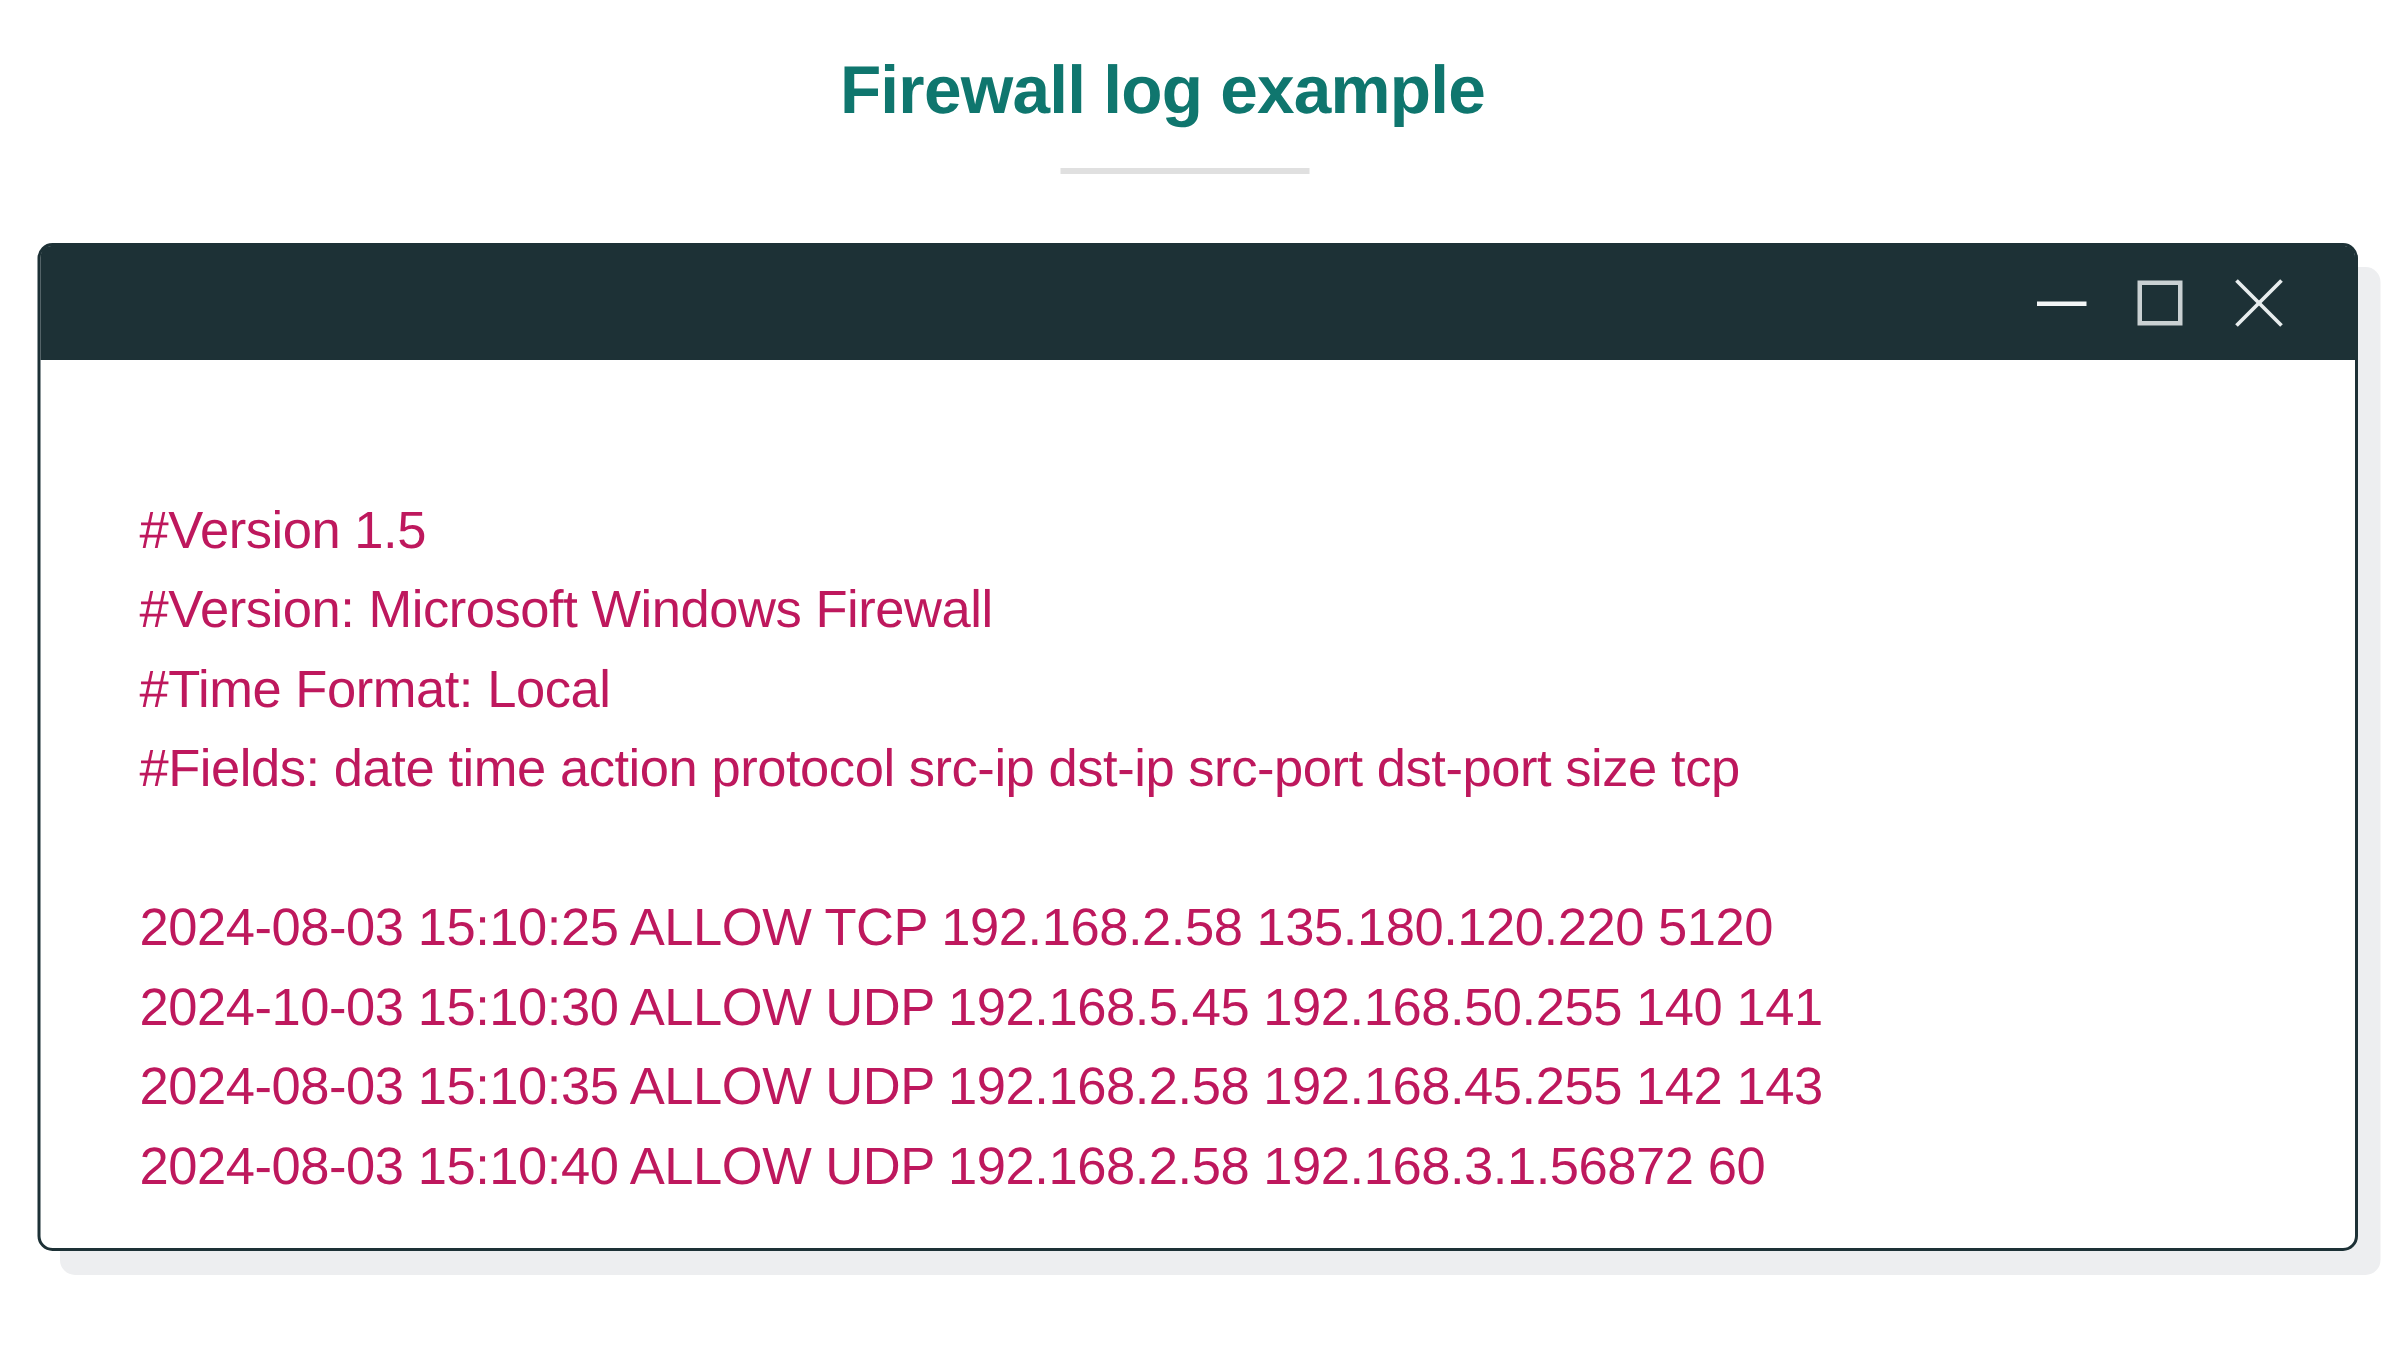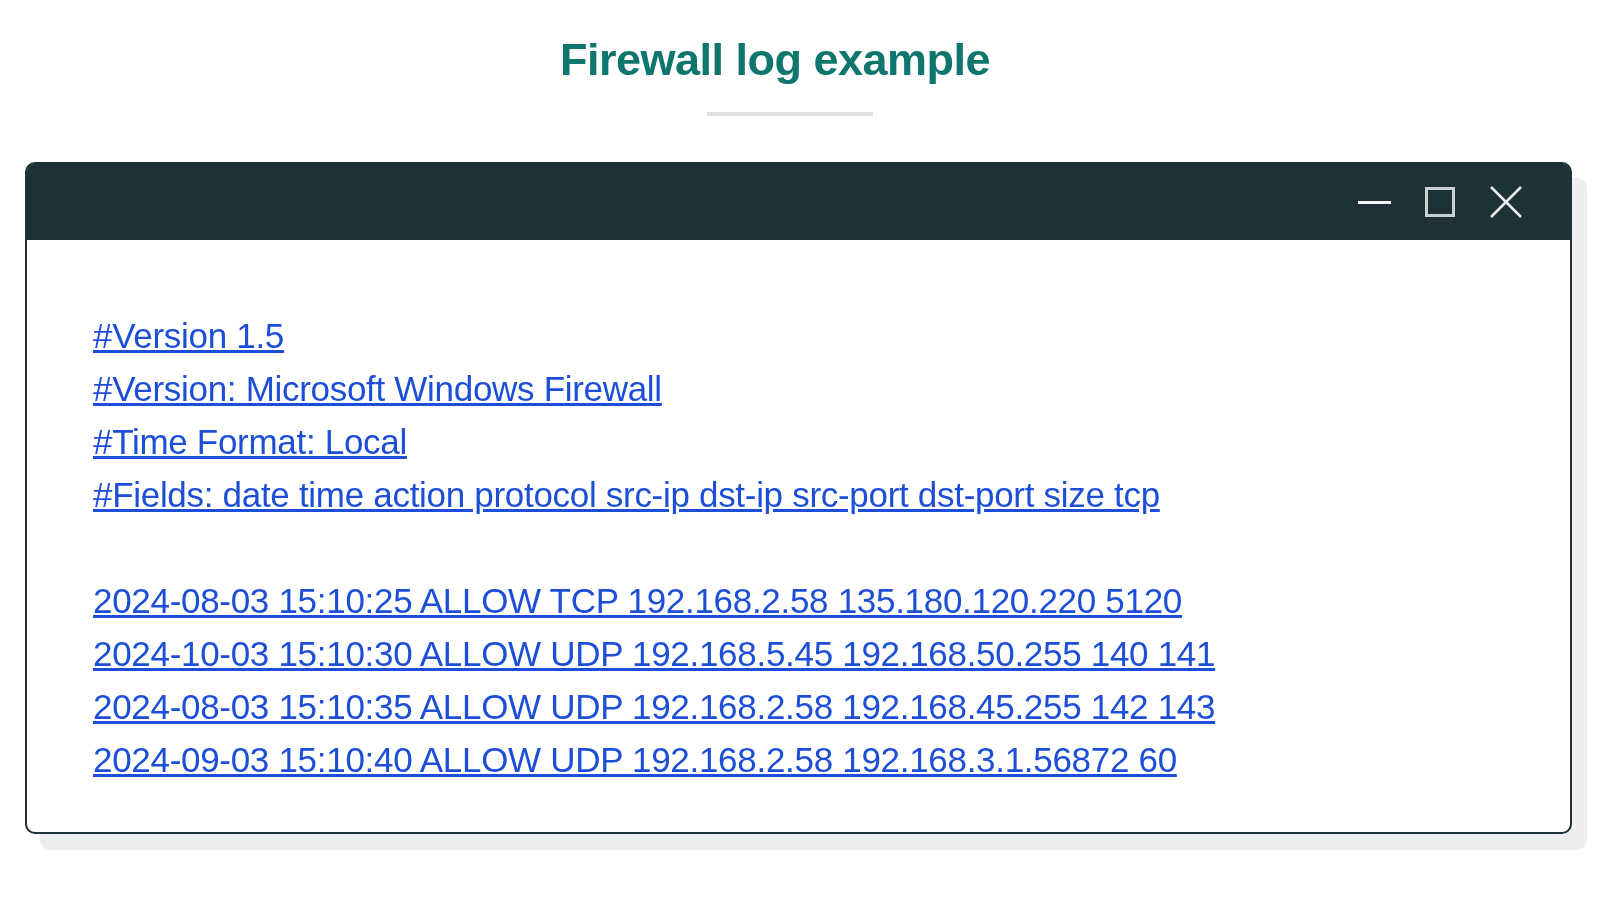--- a/index.html
+++ b/index.html
@@ -58,27 +58,26 @@
     width: 33px; height: 3px;
     background: #f2f5f6;
   }
   .maximize-glyph {
     width: 30px; height: 30px;
     border: 3px solid #c9d0d2;
     background: transparent;
   }
   .close-glyph { display: block; }
   .window-body {
-    padding: 69px 66px 0 66px;
-    color: #1d4ed8;
+    padding: 87px 66px 0 66px;
+    color: #be185d;
     font-size: 35px;
     line-height: 53px;
     letter-spacing: -0.3px;
     white-space: nowrap;
-    text-decoration: underline;
   }
   .log-entries { margin-top: 53px; }
 </style>
 </head>
 <body>
 
 <div class="page-title">Firewall log example</div>
 
 <div class="title-divider"></div>
 
@@ -103,17 +102,17 @@
     <div class="log-headers">
       <div class="log-line">#Version 1.5</div>
       <div class="log-line">#Version: Microsoft Windows Firewall</div>
       <div class="log-line">#Time Format: Local</div>
       <div class="log-line">#Fields: date time action protocol src-ip dst-ip src-port dst-port size tcp</div>
     </div>
     <div class="log-entries">
       <div class="log-line">2024-08-03 15:10:25 ALLOW TCP 192.168.2.58 135.180.120.220 5120</div>
       <div class="log-line">2024-10-03 15:10:30 ALLOW UDP 192.168.5.45 192.168.50.255 140 141</div>
       <div class="log-line">2024-08-03 15:10:35 ALLOW UDP 192.168.2.58 192.168.45.255 142 143</div>
-      <div class="log-line">2024-09-03 15:10:40 ALLOW UDP 192.168.2.58 192.168.3.1.56872 60</div>
+      <div class="log-line">2024-08-03 15:10:40 ALLOW UDP 192.168.2.58 192.168.3.1.56872 60</div>
     </div>
   </div>
 
 </div>
 
 </body></html>

